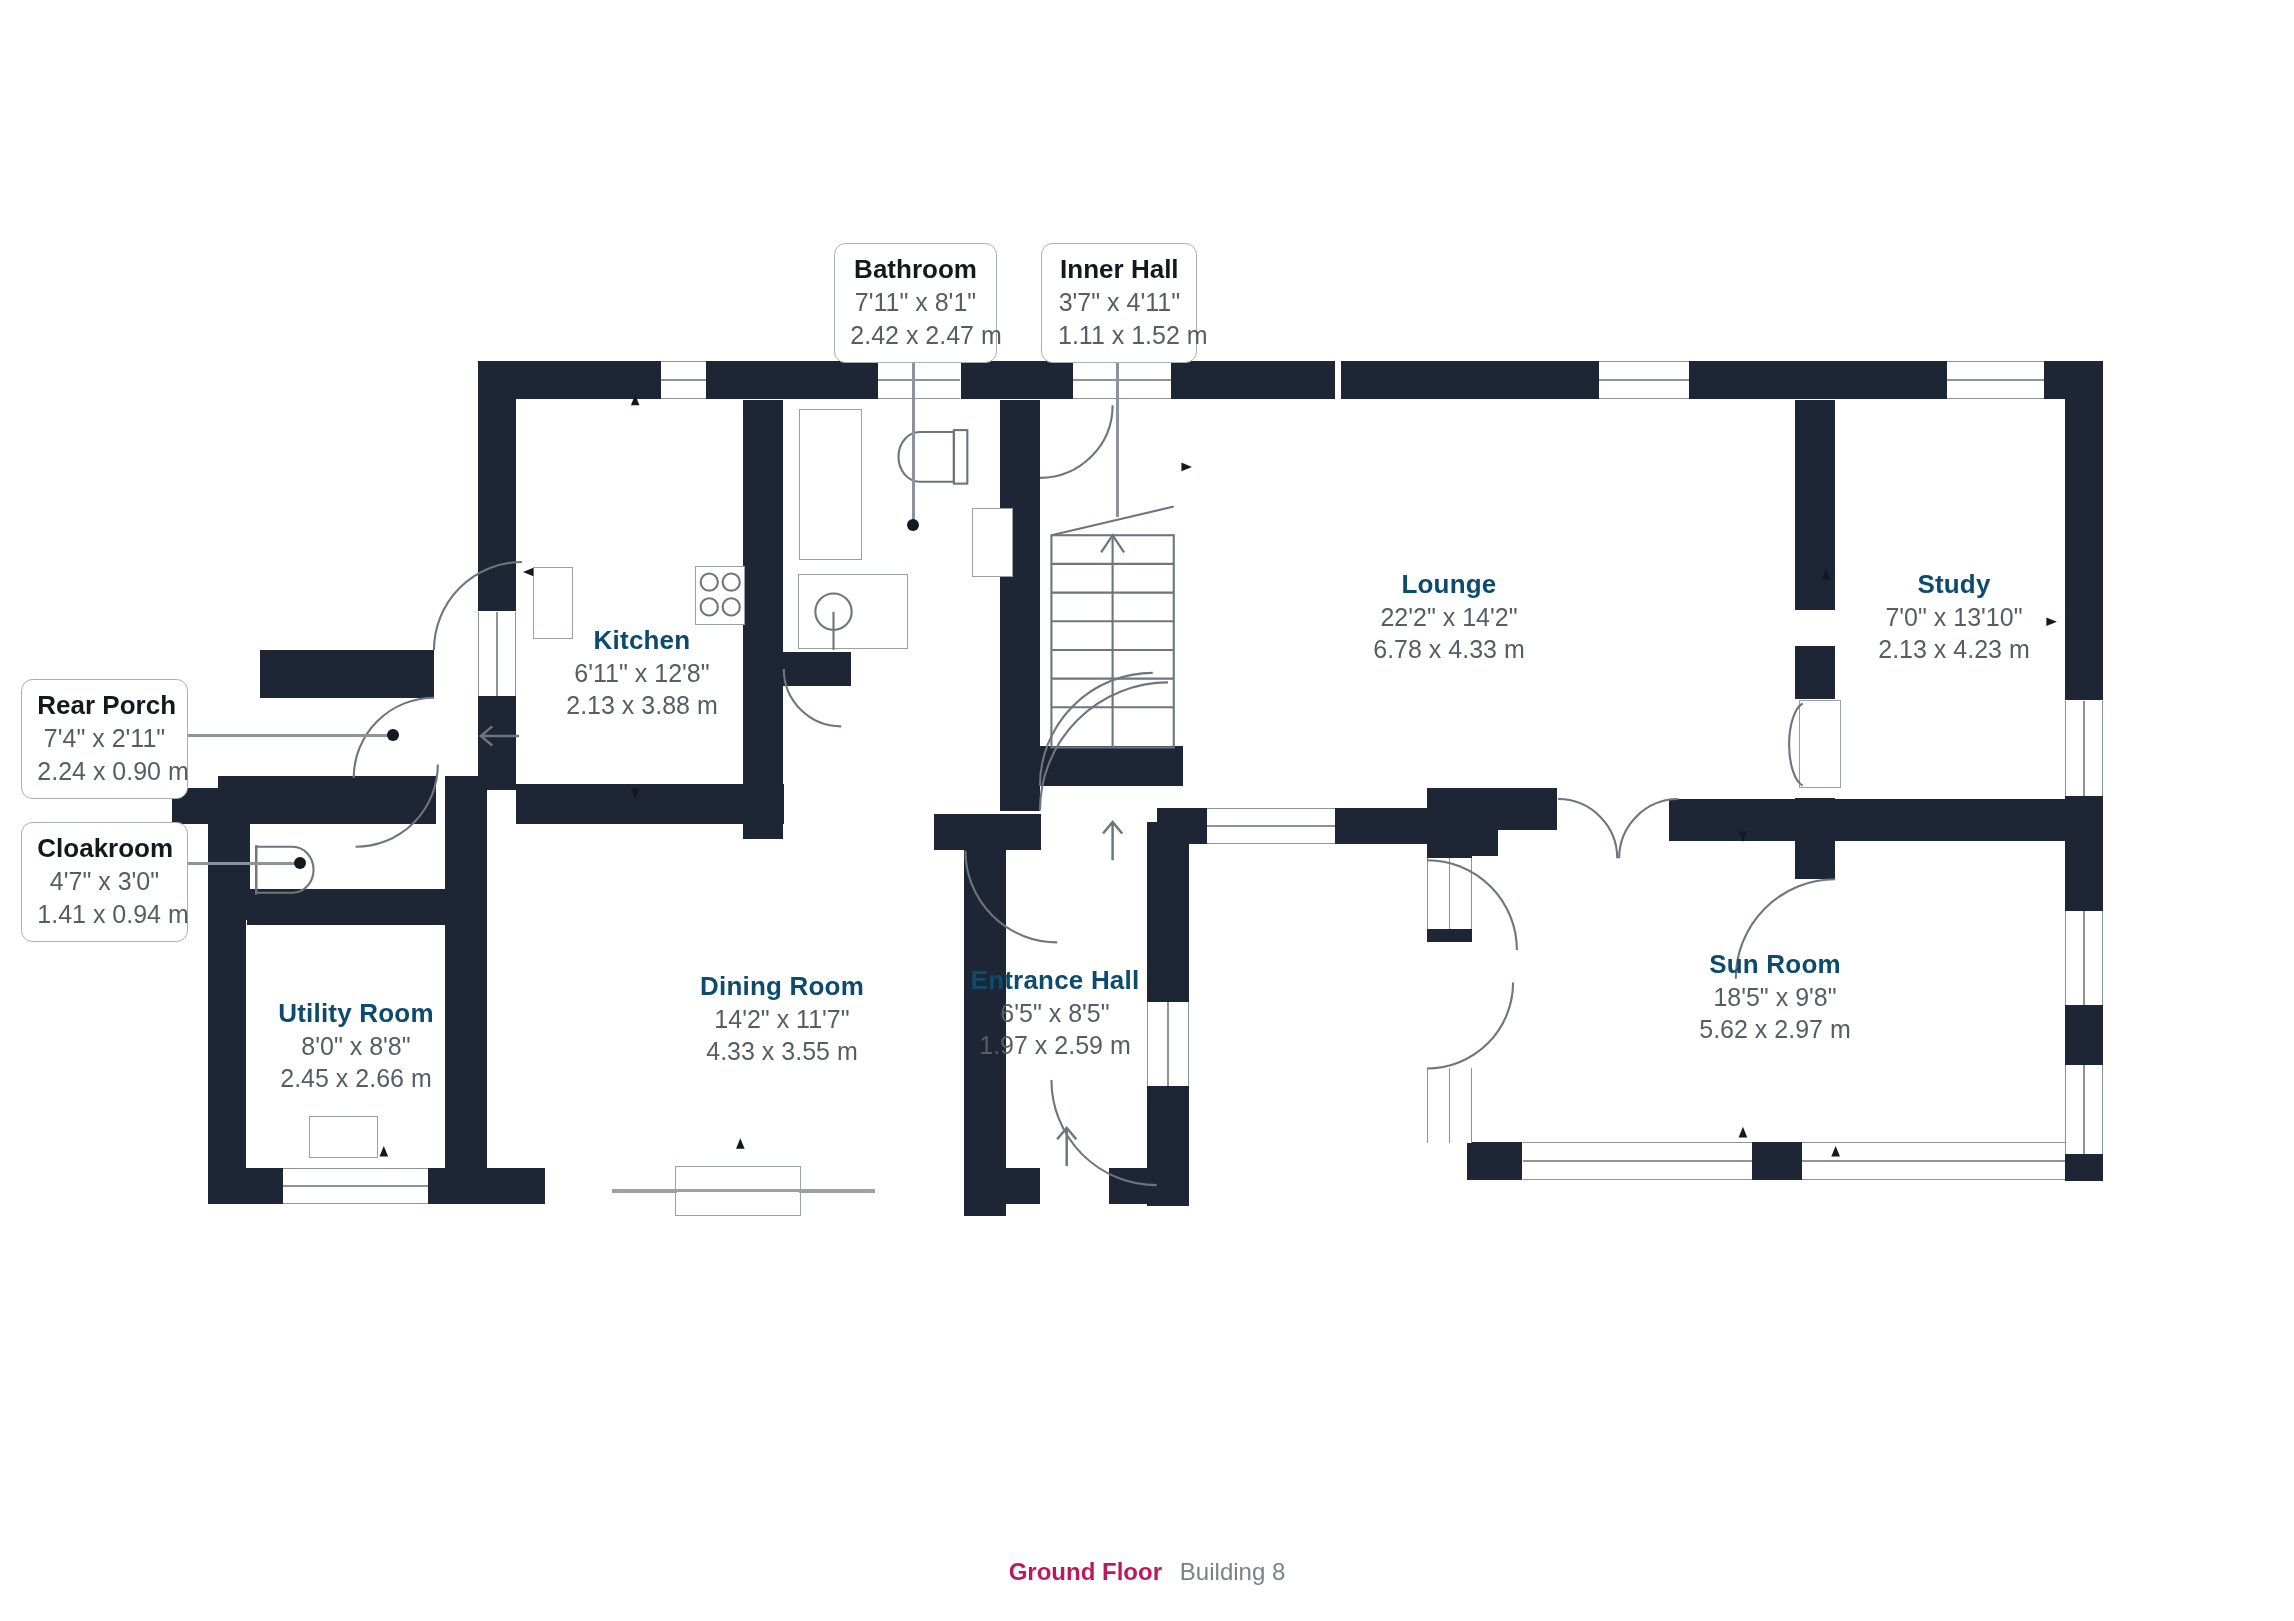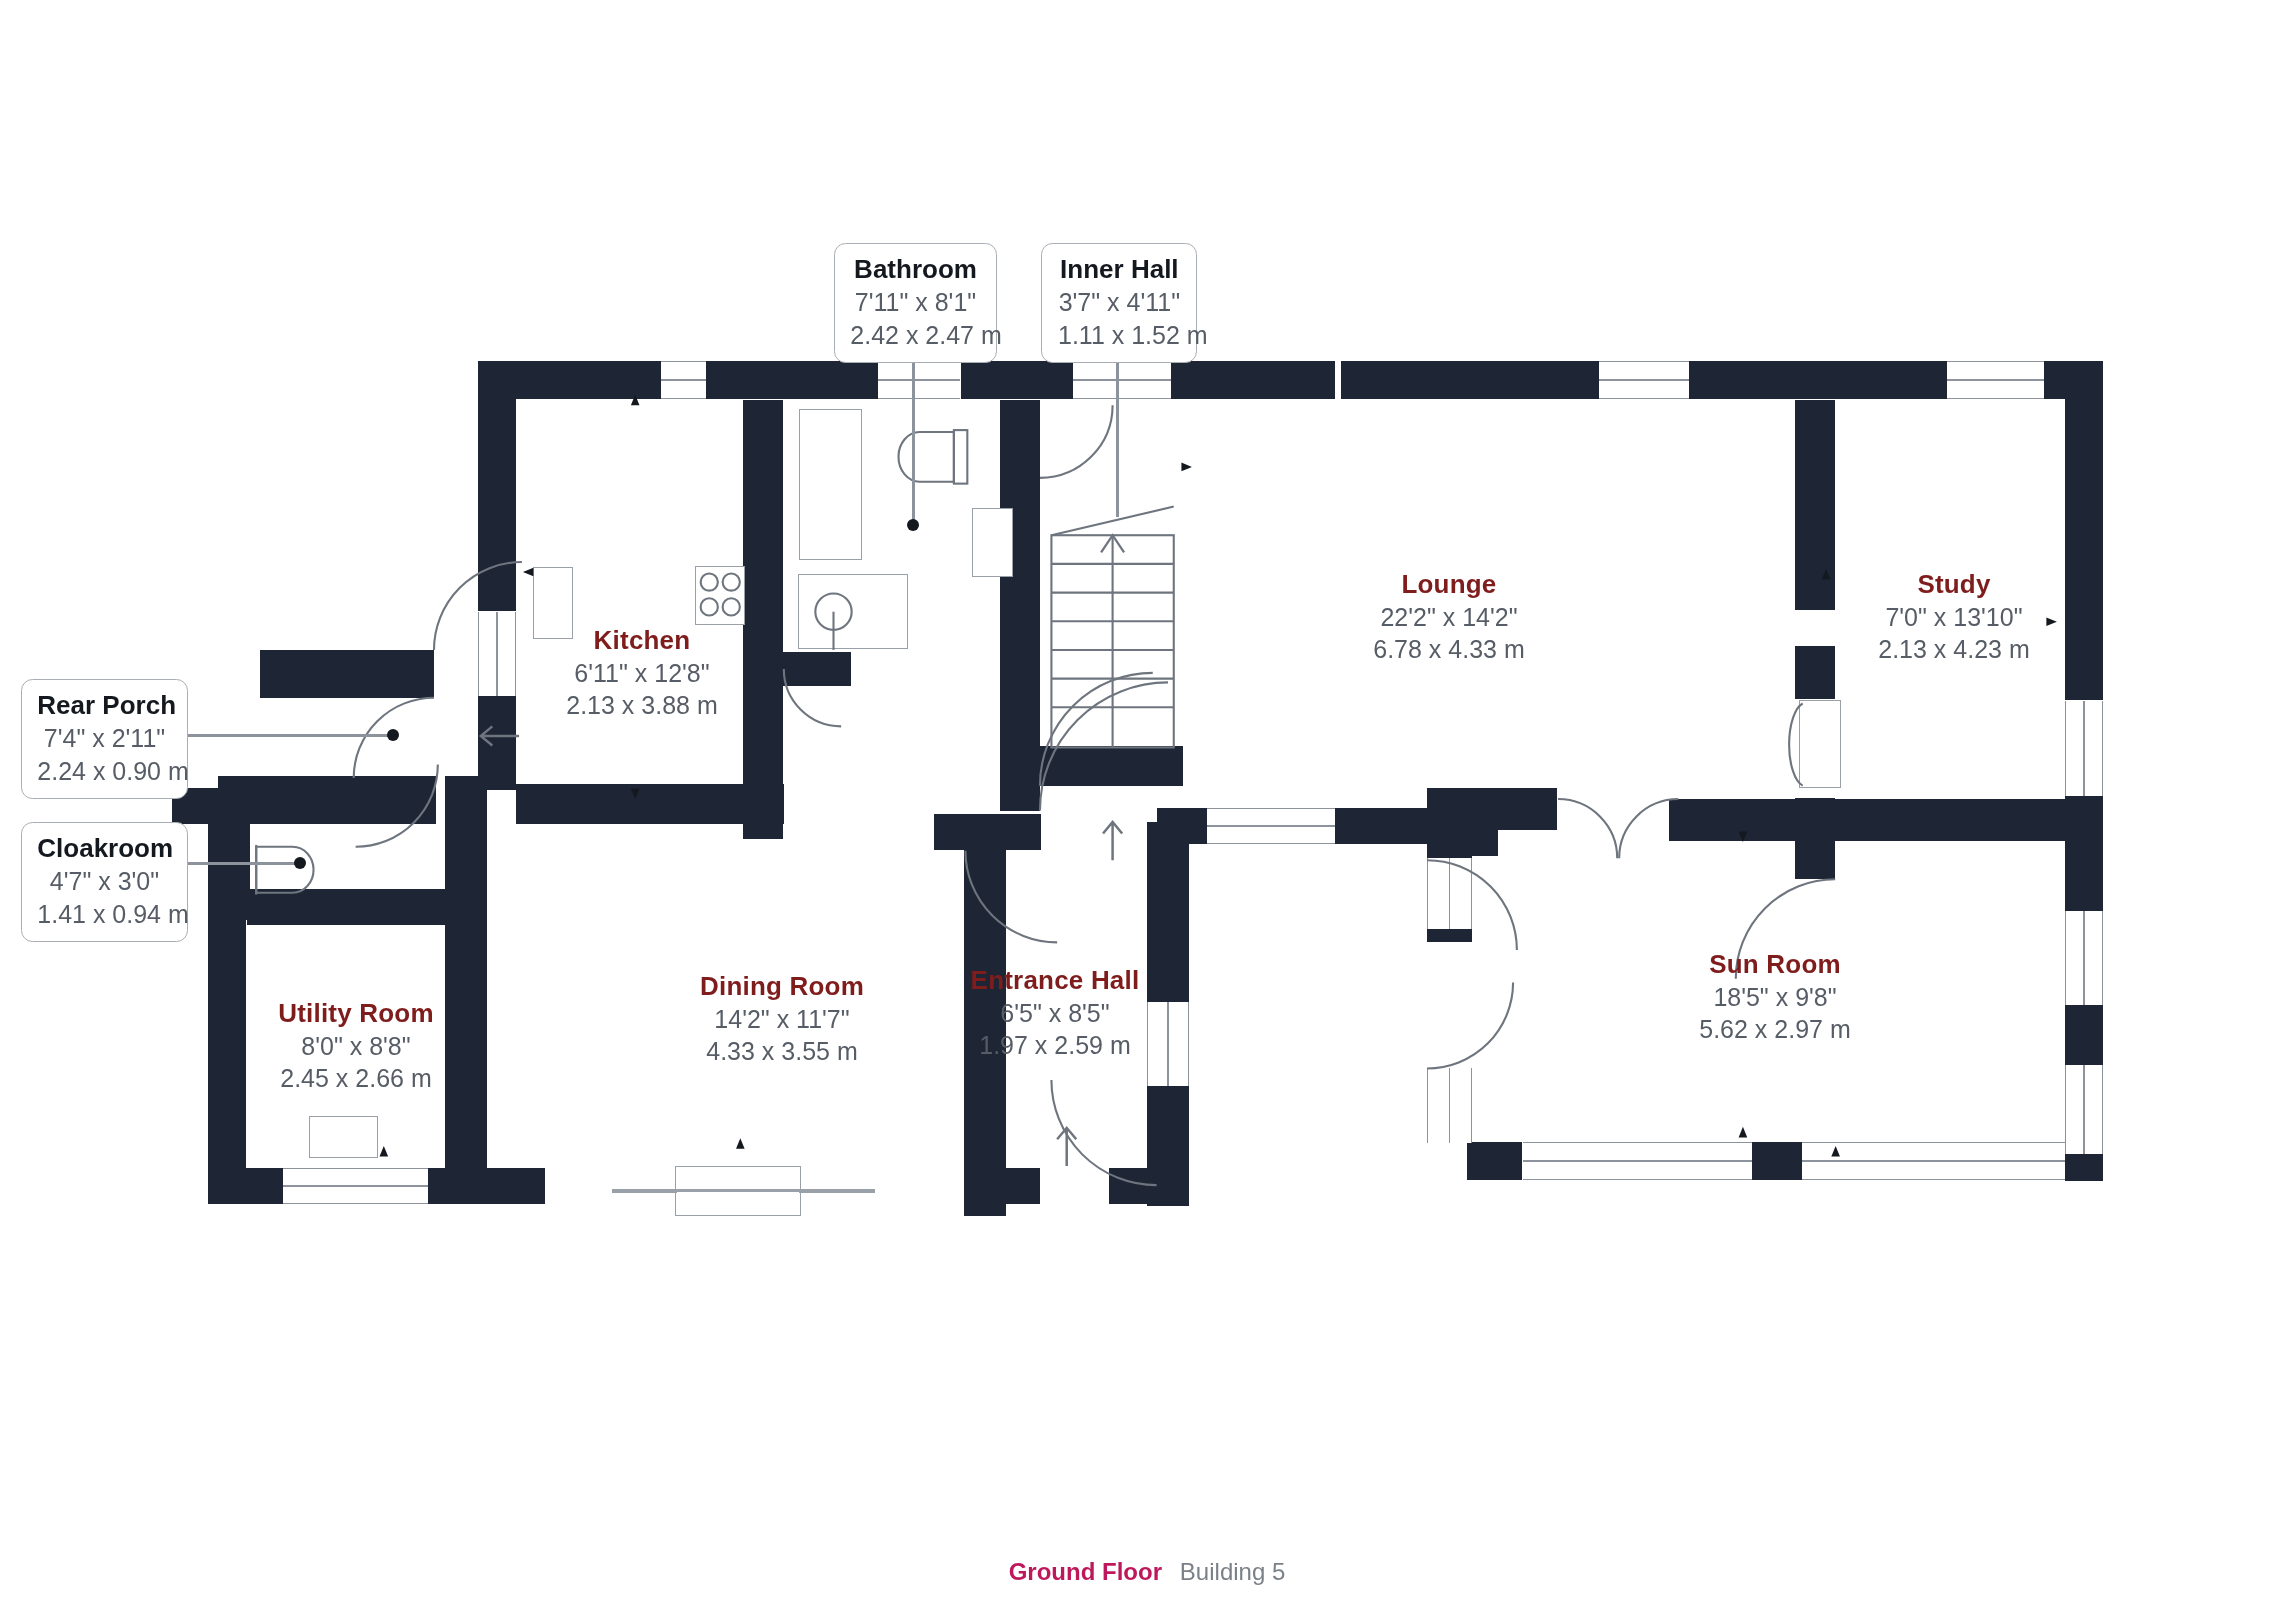--- a/index.html
+++ b/index.html
@@ -12,21 +12,21 @@
   .wall{position:absolute;background:#1e2535;}
   .win{position:absolute;background:#ffffff;border-top:1.9px solid #8d939c;border-bottom:1.9px solid #8d939c;box-sizing:border-box;}
   .win::after{content:"";position:absolute;left:0;right:0;top:50%;height:1.9px;background:#8d939c;transform:translateY(-1px);}
   .winv{position:absolute;background:#ffffff;border-left:1.9px solid #8d939c;border-right:1.9px solid #8d939c;box-sizing:border-box;}
   .winv::after{content:"";position:absolute;top:0;bottom:0;left:50%;width:1.9px;background:#8d939c;transform:translateX(-1px);}
   .fix{position:absolute;border:1.9px solid #9aa0a8;background:#fff;box-sizing:border-box;}
   .thin{position:absolute;background:#9aa0a8;}
 
   
   .rlabel{position:absolute;text-align:center;white-space:nowrap;transform:translateX(-50%);}
-  .rlabel .nm{font-size:26px;font-weight:bold;color:#7f1d1d;line-height:32.5px;letter-spacing:0.2px;}
+  .rlabel .nm{font-size:26px;font-weight:bold;color:#0c4a6e;line-height:32.5px;letter-spacing:0.2px;}
   .rlabel .d1,.rlabel .d2{font-size:25px;color:#575d66;line-height:32.5px;}
 
   
   .callout{position:absolute;border:1.9px solid #a9aeb5;border-radius:11.5px;background:#fff;
            text-align:center;padding:7.6px 15.3px 10.5px 15.3px;box-sizing:border-box;}
   .callout .nm{font-size:26px;font-weight:bold;color:#14181f;line-height:34px;white-space:nowrap;}
   .callout .d1,.callout .d2{font-size:25px;color:#575d66;line-height:33px;white-space:nowrap;}
   .lead{position:absolute;background:#8d939c;}
   .leaddot{position:absolute;width:12.4px;height:12.4px;border-radius:50%;background:#14181f;}
 
@@ -276,17 +276,17 @@
   </div>
 
   <div class="rlabel" style="left:1775px;top:948px;">
     <div class="nm">Sun Room</div>
     <div class="d1">18'5" x 9'8"</div>
     <div class="d2">5.62 x 2.97 m</div>
   </div>
 
   <div id="footer">
     <span class="gf">Ground Floor</span>
-    <span class="bld">Building 5</span>
+    <span class="bld">Building 8</span>
   </div>
 
 </div>
 
 
 </body></html>

